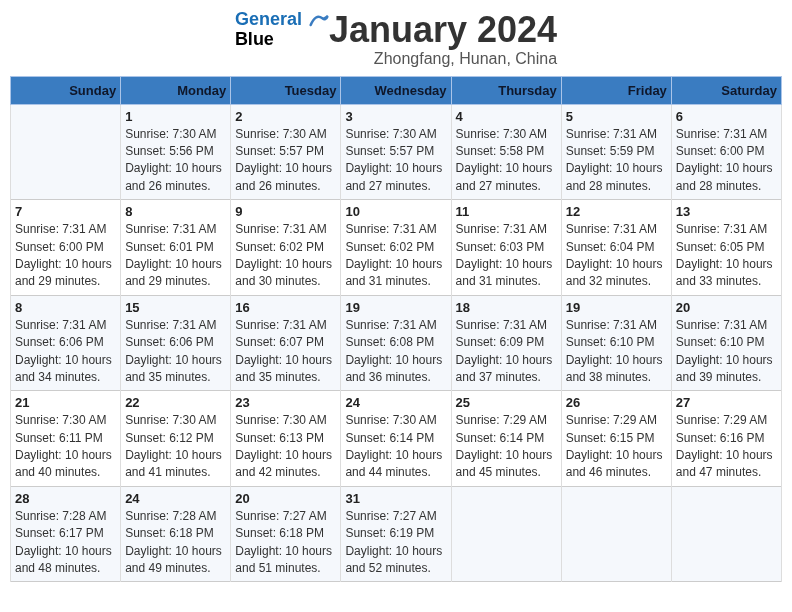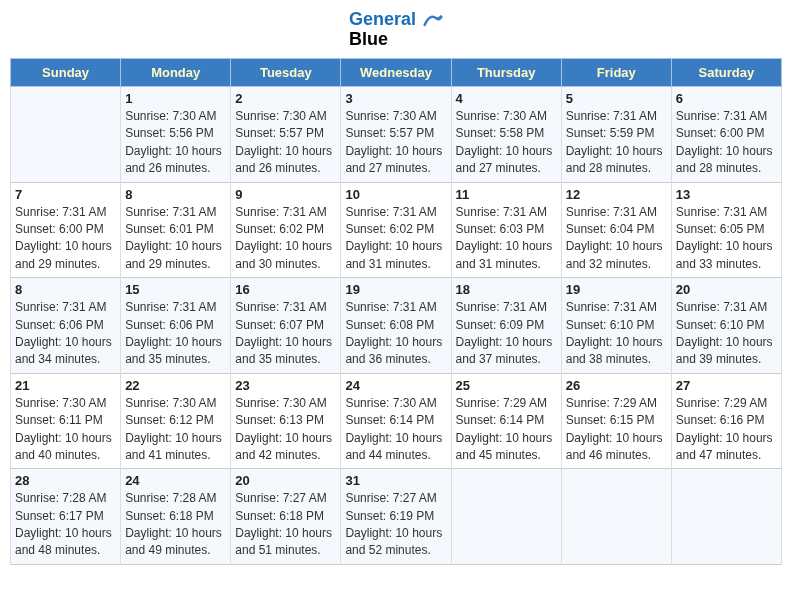--- a/index.html
+++ b/index.html
@@ -48,25 +48,25 @@
       font-size: 16px;
       color: #555;
     }
     table {
       width: 100%;
       border-collapse: collapse;
       font-size: 11px;
     }
     thead tr th {
       background-color: #3a7cc1;
-      color: #fef9c3;
+      color: #0f172a;
       font-size: 13px;
       font-weight: bold;
       padding: 6px 4px;
-      text-align: center;
+      text-align: right;
       border: 1px solid #aac4e8;
     }
     tbody tr {
       border-bottom: 1px solid #ccc;
     }
     tbody tr td {
       vertical-align: top;
       padding: 4px;
       border-right: 1px solid #ddd;
       border-left: 1px solid #ddd;
@@ -104,20 +104,24 @@
       <div class="logo-text">
         <span>General</span>
         <svg class="logo-icon" viewBox="0 0 24 20" fill="none" xmlns="http://www.w3.org/2000/svg" style="display:inline-block;vertical-align:middle;">
           <path d="M2 16 Q8 2 16 8 Q20 11 22 6" stroke="#3a7cc1" stroke-width="3" fill="none" stroke-linecap="round"></path>
           <path d="M16 8 L22 4 L20 10 Z" fill="#3a7cc1"></path>
         </svg>
       </div>
       <div class="logo-text" style="color:#000000;">Blue</div>
     </div>
   </div>
+  <div class="title-block">
+    <div class="month-title">January 2024</div>
+    <div class="subtitle">Zhongfang, Hunan, China</div>
+  </div>
 </div>
 
 <table>
   <thead>
     <tr>
     <th>Sunday</th>
         <th>Monday</th>
         <th>Tuesday</th>
         <th>Wednesday</th>
         <th>Thursday</th>

